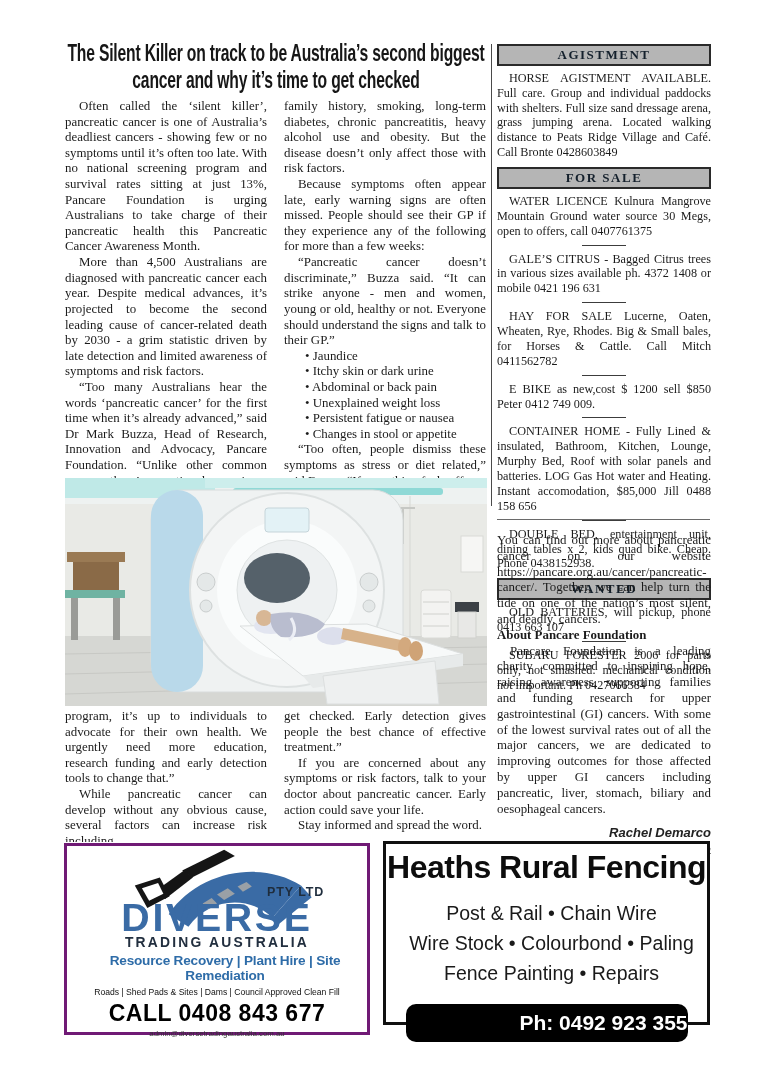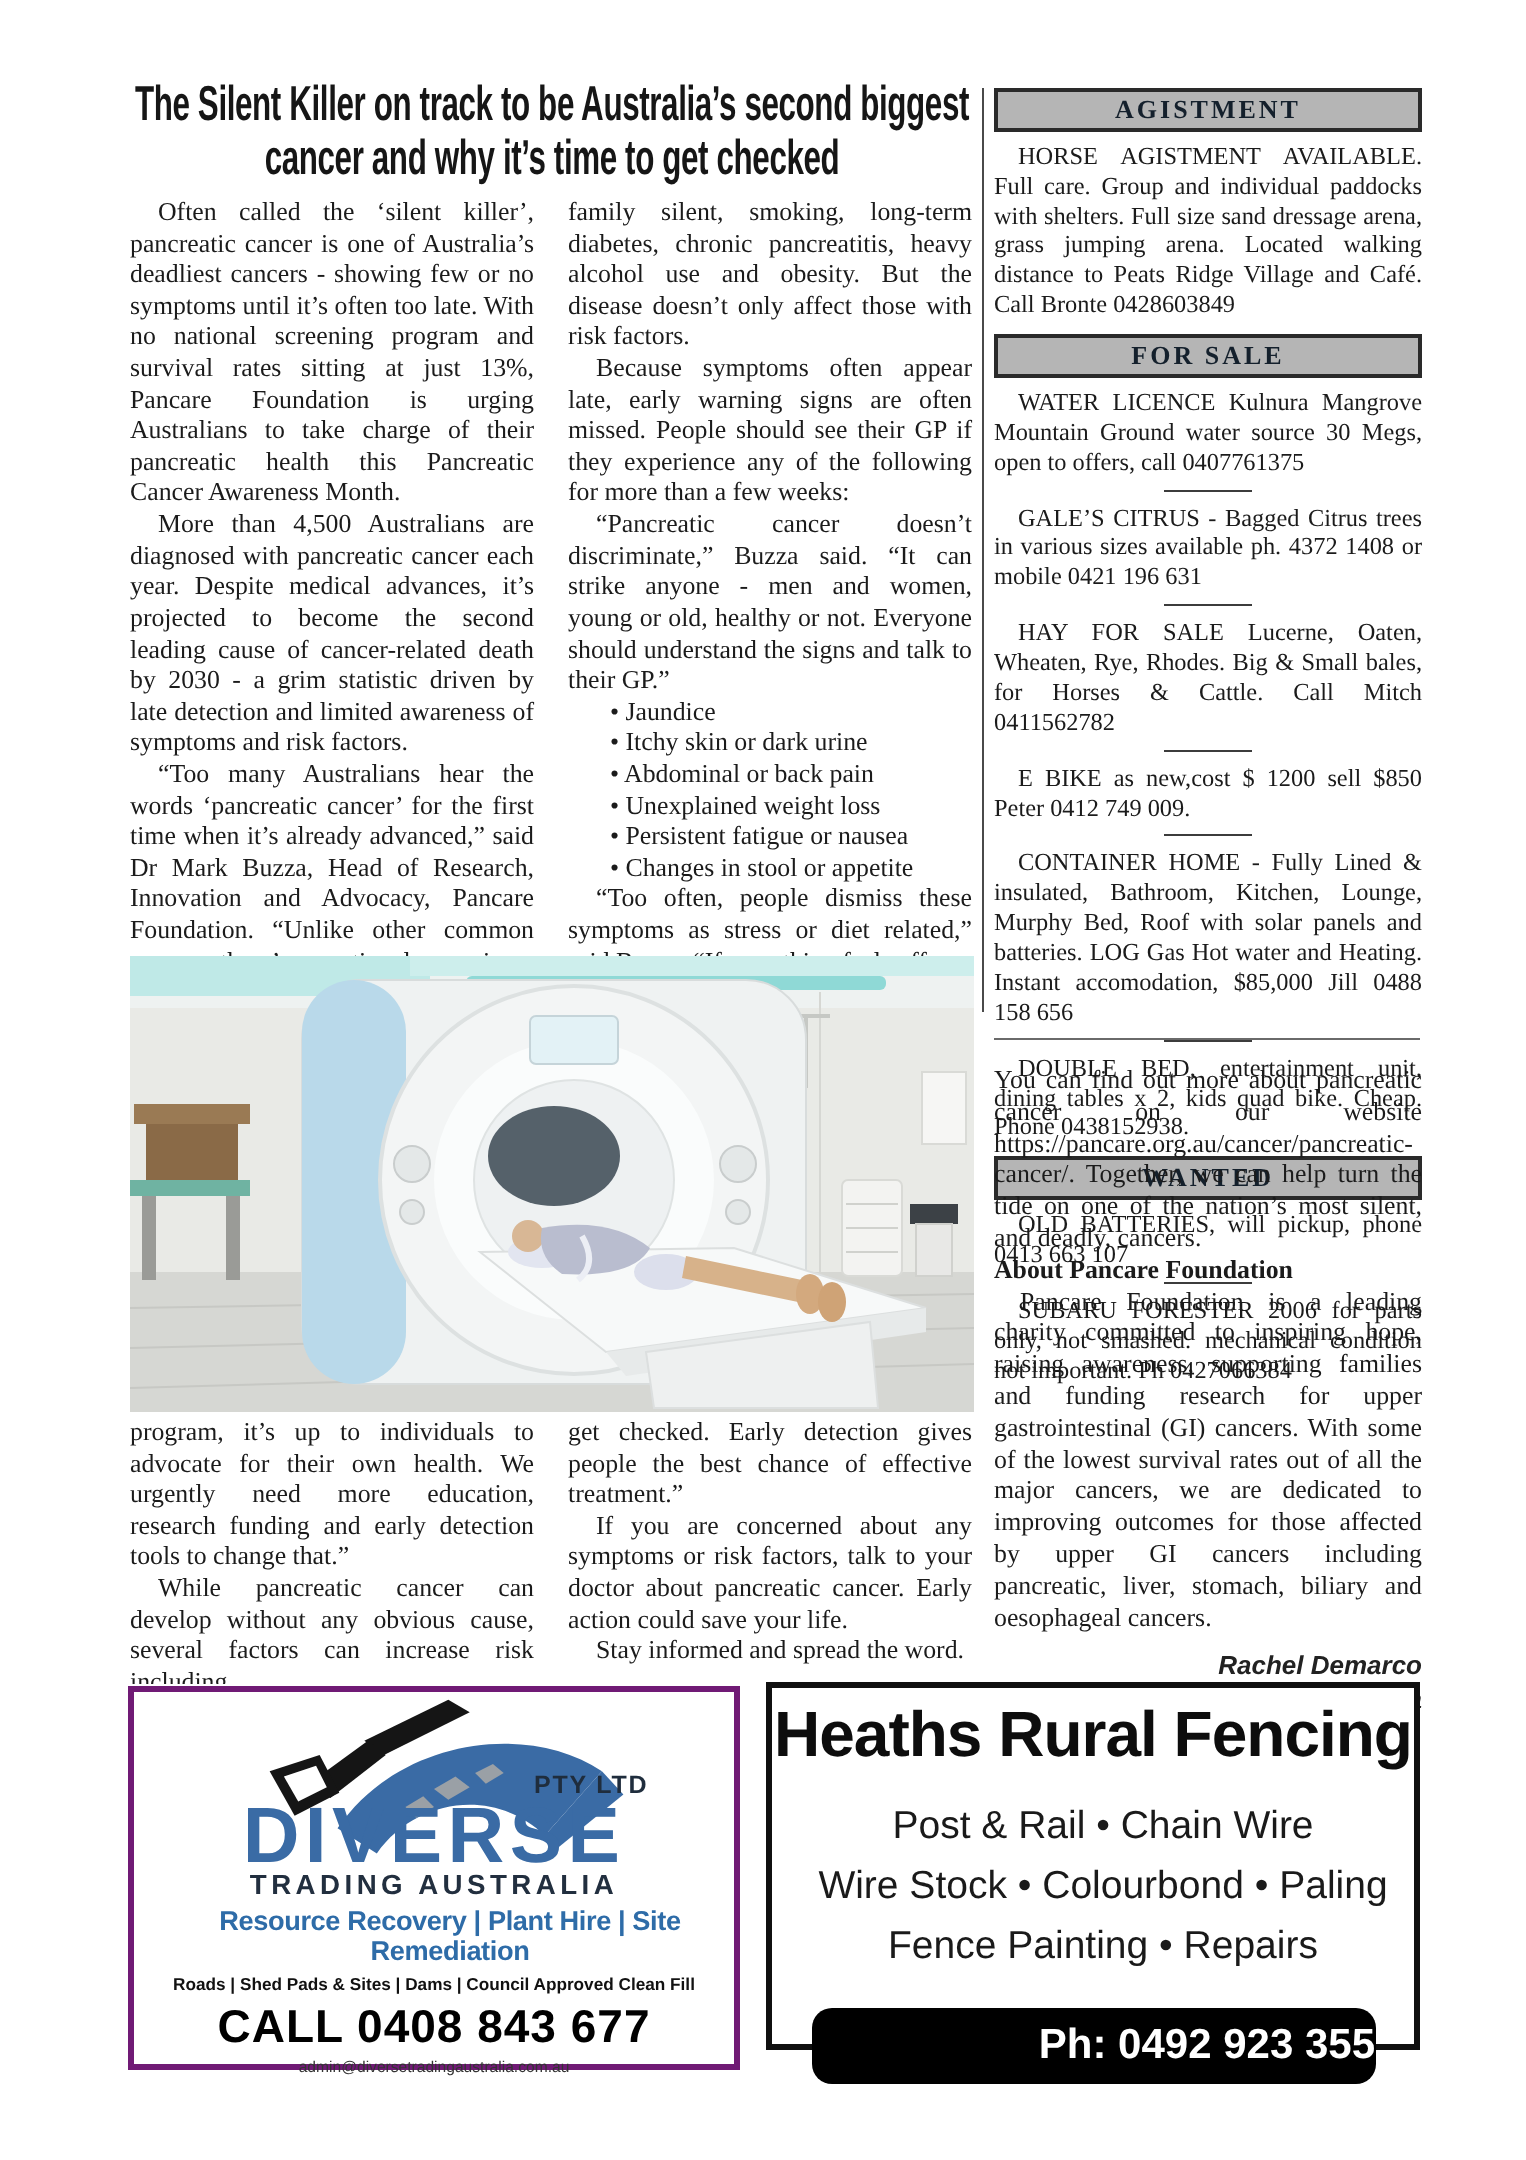--- a/index.html
+++ b/index.html
@@ -43,21 +43,21 @@
   .pancare .indent{text-indent:13px;}
   .about-heading{font-weight:700;text-align:left;}
   .credits{margin-top:8px;text-align:right;font-family:"Liberation Sans","DejaVu Sans",sans-serif;
     font-style:italic;font-weight:600;font-size:13px;line-height:1.25;color:#222;}
 
   
   .diverse-ad{position:absolute;left:64px;top:843px;width:300px;height:186px;border:3px solid #701a75;
     background:#fff;text-align:center;font-family:"Liberation Sans","DejaVu Sans",sans-serif;}
   .diverse-logo{display:block;margin:0 auto;}
   .diverse-services{color:#2e6ca8;font-weight:700;font-size:13.6px;margin-top:1px;letter-spacing:-0.2px;margin-left:16px;}
-  .diverse-sub{color:#111;font-weight:700;font-size:8.6px;margin-top:4px;}
+  .diverse-sub{color:#111;font-weight:400;font-size:8.6px;margin-top:4px;}
   .diverse-call{color:#000;font-weight:800;font-size:23px;margin-top:3px;letter-spacing:0.5px;}
   .diverse-email{color:#333;font-size:7.8px;margin-top:2px;}
 
   .heaths-ad{position:absolute;left:383px;top:841px;width:321px;height:178px;border:3px solid #101010;
     background:#fff;text-align:center;font-family:"Liberation Sans","DejaVu Sans",sans-serif;}
   .heaths-title{font-weight:700;font-size:32px;color:#0d0d0d;margin-top:5px;letter-spacing:-0.5px;}
   .heaths-lines{font-size:19.5px;color:#1a1a1a;line-height:1.55;margin-top:12px;padding-left:10px;}
   .heaths-phone{margin:15px auto 0 auto;width:282px;background:#000;color:#fff;border-radius:10px;
     font-weight:700;font-size:21px;padding:7px 0;text-align:right;}
 
@@ -70,21 +70,21 @@
 
   <div class="headline">The Silent Killer on track to be Australia’s second biggest cancer and why it’s time to get checked</div>
 
   <div class="cols top">
     <div class="col">
       <p>Often called the ‘silent killer’, pancreatic cancer is one of Australia’s deadliest cancers - showing few or no symptoms until it’s often too late. With no national screening program and survival rates sitting at just 13%, Pancare Foundation is urging Australians to take charge of their pancreatic health this Pancreatic Cancer Awareness Month.</p>
       <p>More than 4,500 Australians are diagnosed with pancreatic cancer each year. Despite medical advances, it’s projected to become the second leading cause of cancer-related death by 2030 - a grim statistic driven by late detection and limited awareness of symptoms and risk factors.</p>
       <p>“Too many Australians hear the words ‘pancreatic cancer’ for the first time when it’s already advanced,” said Dr Mark Buzza, Head of Research, Innovation and Advocacy, Pancare Foundation. “Unlike other common cancers, there’s no national screening</p>
     </div>
     <div class="col">
-      <p class="noindent">family silent, smoking, long-term diabetes, chronic pancreatitis, heavy alcohol use and obesity. But the disease doesn’t only affect those with risk factors.</p>
+      <p class="noindent">family history, smoking, long-term diabetes, chronic pancreatitis, heavy alcohol use and obesity. But the disease doesn’t only affect those with risk factors.</p>
       <p>Because symptoms often appear late, early warning signs are often missed. People should see their GP if they experience any of the following for more than a few weeks:</p>
       <p>“Pancreatic cancer doesn’t discriminate,” Buzza said. “It can strike anyone - men and women, young or old, healthy or not. Everyone should understand the signs and talk to their GP.”</p>
       <p class="bullet">• Jaundice</p>
       <p class="bullet">• Itchy skin or dark urine</p>
       <p class="bullet">• Abdominal or back pain</p>
       <p class="bullet">• Unexplained weight loss</p>
       <p class="bullet">• Persistent fatigue or nausea</p>
       <p class="bullet">• Changes in stool or appetite</p>
       <p>“Too often, people dismiss these symptoms as stress or diet related,” said Buzza. “If something feels off,</p>
     </div>

